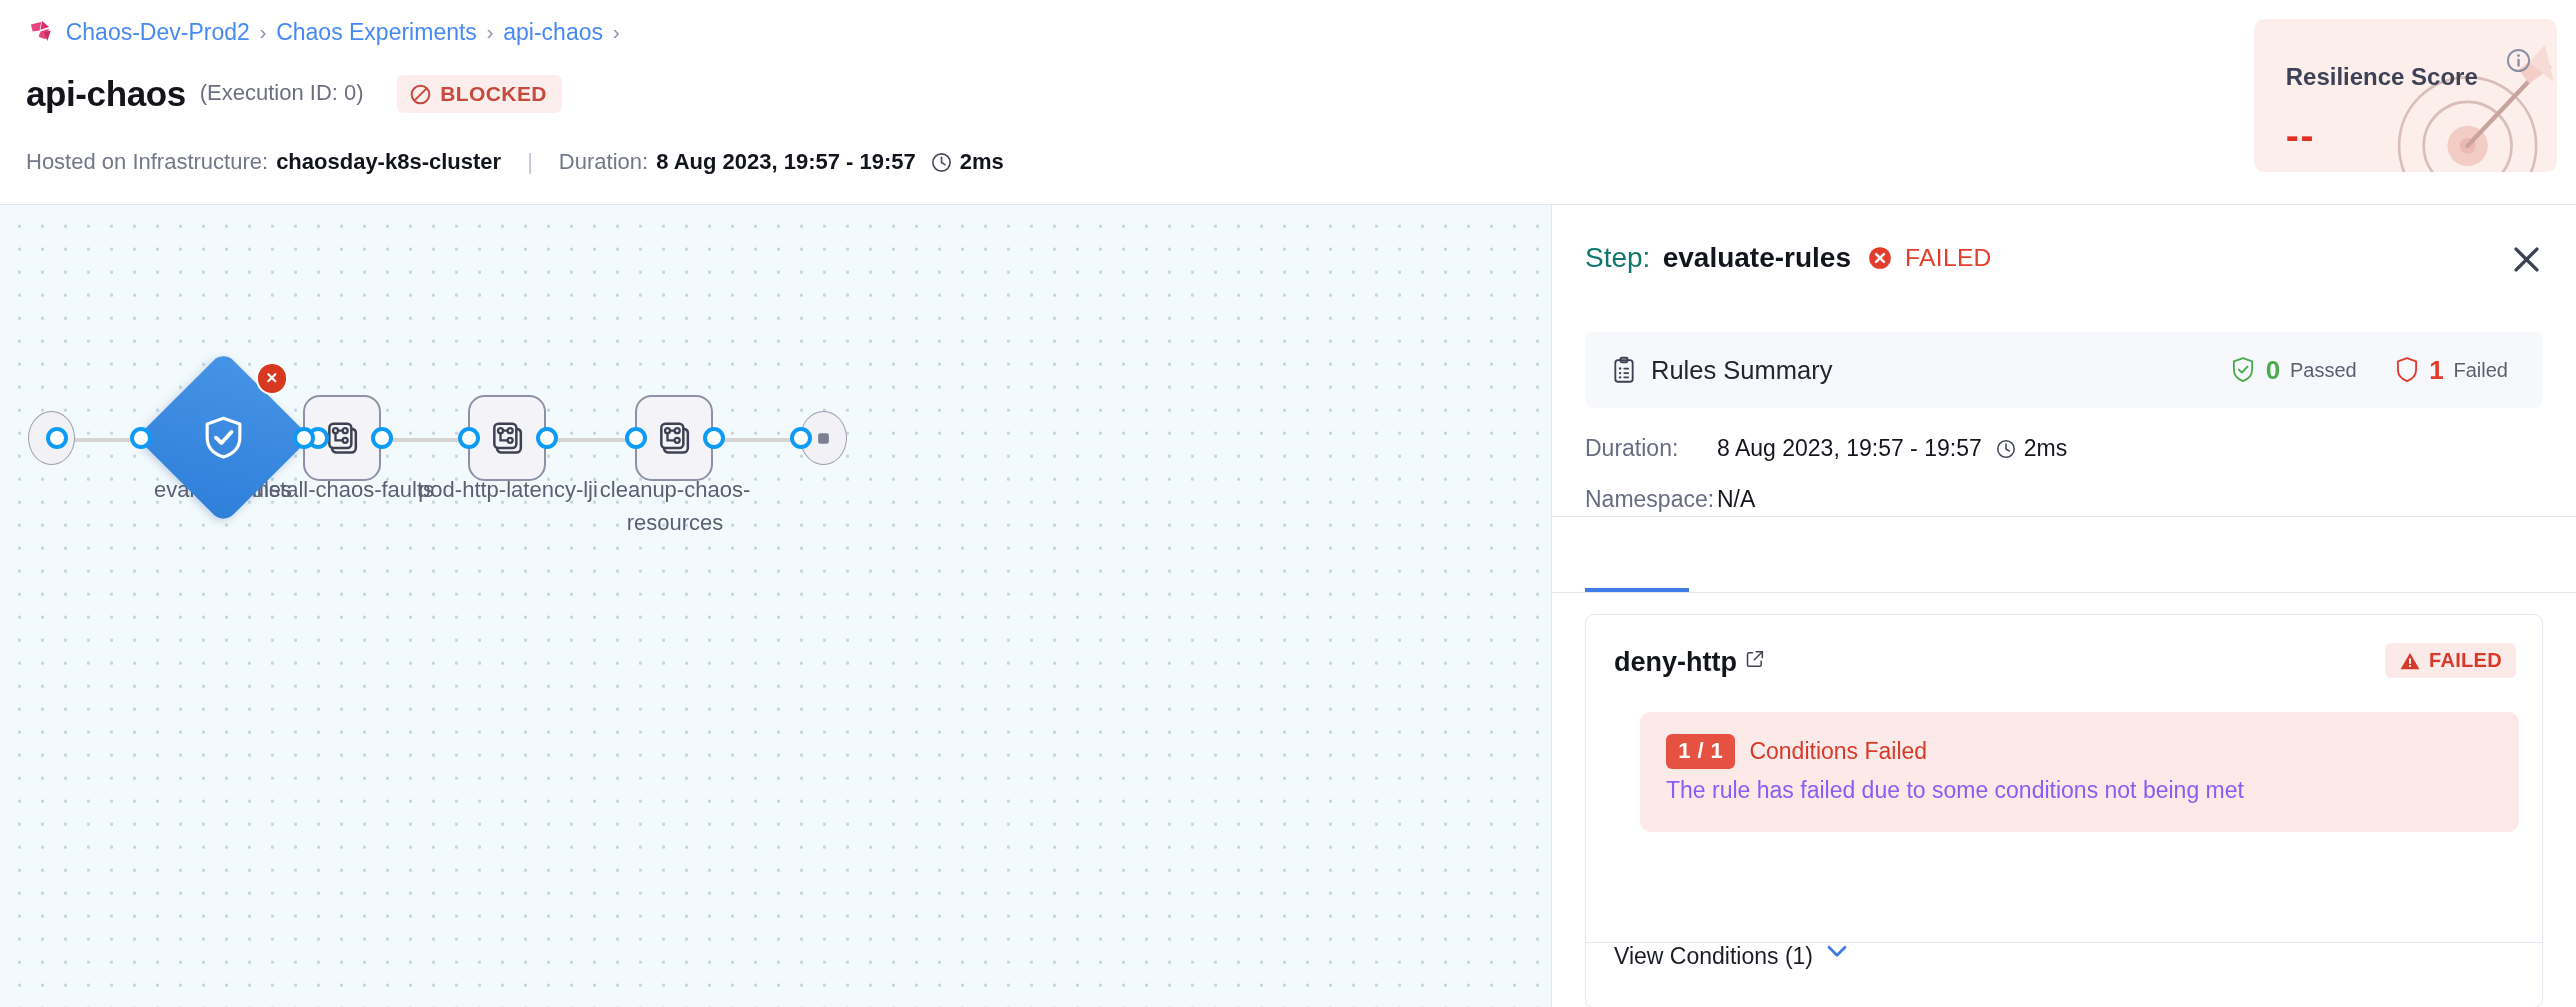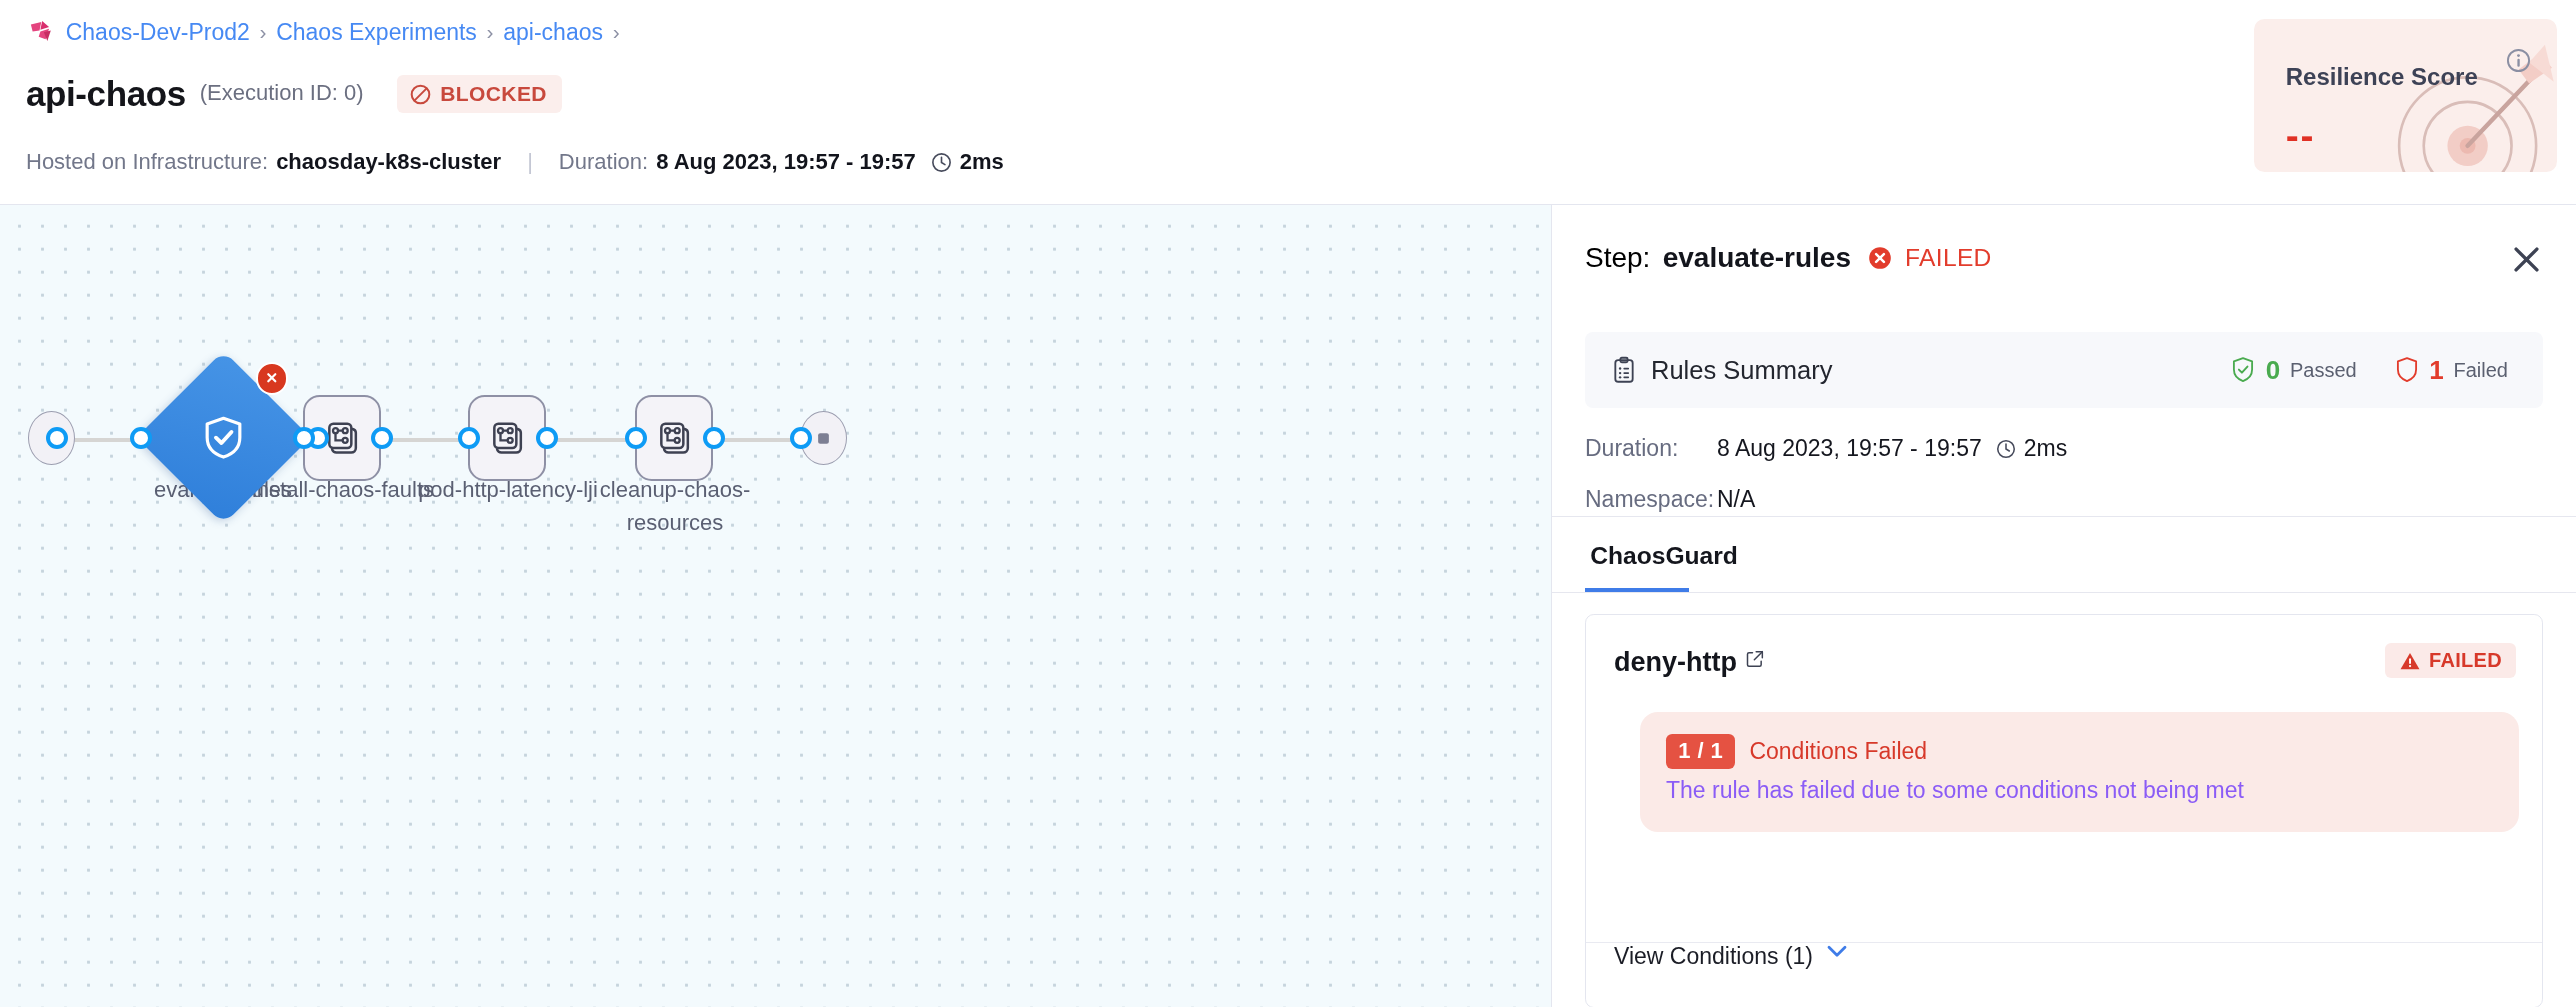--- a/index.html
+++ b/index.html
@@ -113,21 +113,21 @@
 
   
   .panel {
     position:absolute; left:1552px; top:205px; width:1024px; height:803px;
     background:#ffffff;
   }
   .panel-head {
     position:absolute; left:0; top:0; width:1024px; height:114px;
   }
   .panel-title-row { position:absolute; left:33px; top:37px; display:flex; align-items:center; gap:12.3px; }
-  .pt-step { font-size:28px; color:#000000; }
+  .pt-step { font-size:28px; color:#0f766e; }
   .pt-name { font-size:28px; font-weight:bold; color:#13151c; }
   .pt-ic { width:26px; height:26px; flex:none; margin-left:3.5px; }
   .pt-state { font-size:24.6px; color:#e23c2c; font-weight:500; letter-spacing:0.3px; }
   .close-x {
     position:absolute; right:30px; top:35px; width:39px; height:39px; cursor:pointer;
   }
 
   .summary-card {
     position:absolute; left:33px; top:127px; width:958px; height:76px;
     background:#f7f8fb; border-radius:8px; display:flex; align-items:center;
@@ -171,21 +171,21 @@
   .rc-badge {
     position:absolute; right:26px; top:28px;
     display:flex; align-items:center; gap:8px;
     background:#fbeae8; border-radius:6.2px; padding:6.2px 14px;
   }
   .rc-badge .warn { width:22px; height:20px; flex:none; }
   .rc-badge .txt { font-size:20px; font-weight:bold; color:#d7392a; letter-spacing:0.3px; }
 
   .cond-box {
     position:absolute; left:54px; top:97px; width:879px; height:120px;
-    background:#fbeae7; border-radius:18px;
+    background:#fbeae7; border-radius:11px;
   }
   .cond-top { position:absolute; left:26px; top:22px; display:flex; align-items:center; gap:14px; }
   .cond-pill {
     background:#e55242; color:#ffffff; border-radius:6.2px;
     font-size:22px; font-weight:bold; padding:4.4px 12.3px; letter-spacing:0.4px;
   }
   .cond-lbl { font-size:23px; color:#d7392a; font-weight:500; }
   .cond-msg { position:absolute; left:26px; top:65px; font-size:23px; color:#8b5cf6; }
 
   .view-cond {
@@ -409,21 +409,20 @@
         <span>2ms</span>
       </span>
     </div>
 
     <div class="kv" style="left:33px; top:281px;">
       <span class="kv-k">Namespace:</span>
       <span class="kv-v">N/A</span>
     </div>
 
     <div class="tabs-bar">
-      <div class="tab">ChaosGuard</div>
       <div class="tab-underline"></div>
     </div>
 
     <div class="rule-card">
       <div class="rc-head">
         <span class="rc-name">deny-http</span>
         <svg class="rc-ext" viewBox="0 0 24 24">
           <path d="M9 4.4 H4.8 c-1 0-1.8 0.8-1.8 1.8 V19 c0 1 0.8 1.8 1.8 1.8 H17.6 c1 0 1.8-0.8 1.8-1.8 V14.8" fill="none" stroke="#3d4253" stroke-width="1.8" stroke-linecap="round"></path>
           <path d="M13.4 3.2 H20.8 V10.6" fill="none" stroke="#3d4253" stroke-width="1.8" stroke-linecap="round" stroke-linejoin="round"></path>
           <path d="M20.8 3.2 L11.2 12.8" fill="none" stroke="#3d4253" stroke-width="1.8" stroke-linecap="round"></path>

